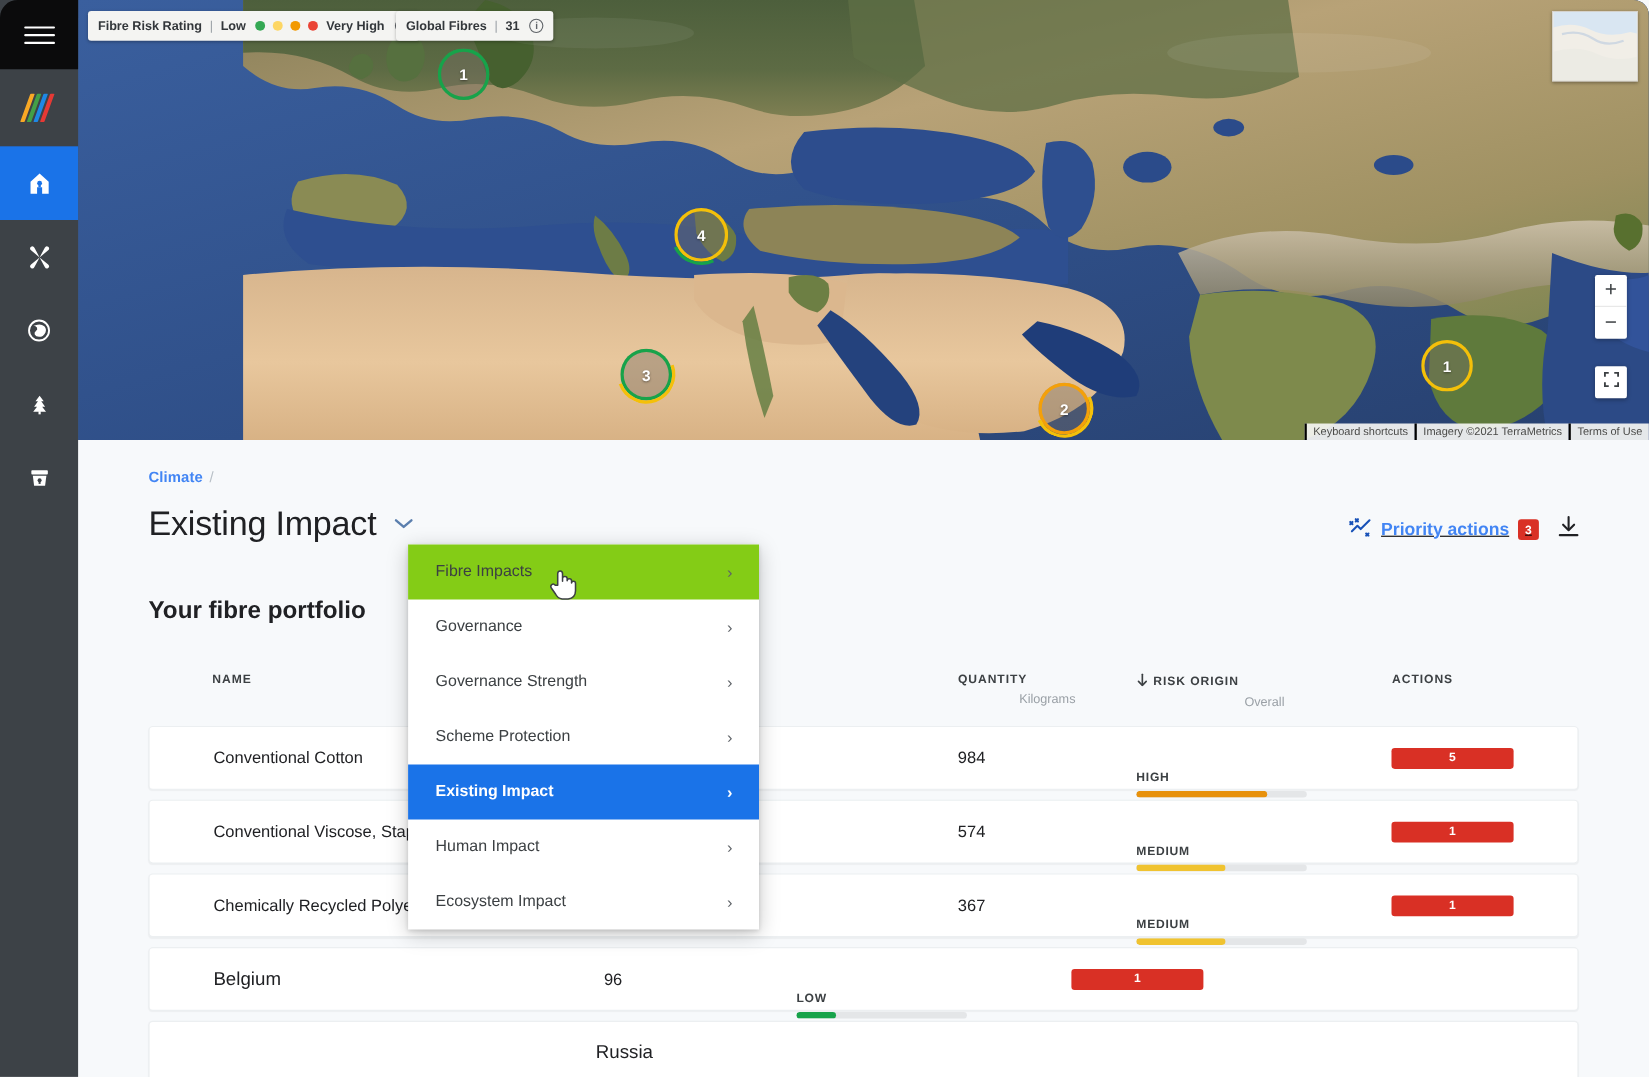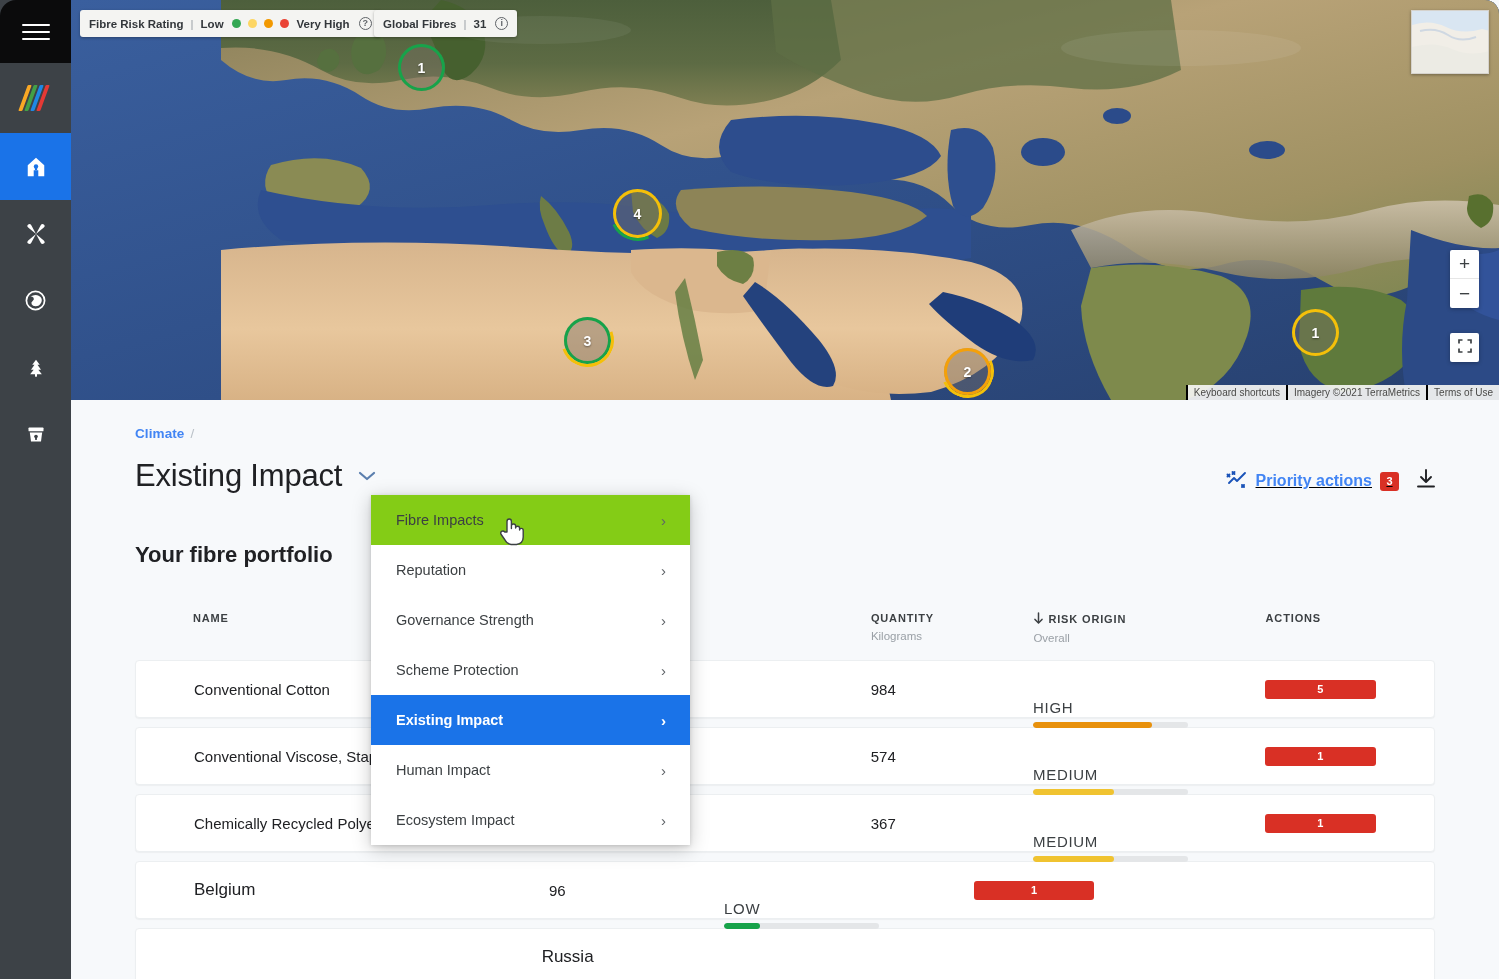--- a/index.html
+++ b/index.html
@@ -76,21 +76,21 @@
     height: 27px;
     background: #f4f4f2;
     border-radius: 3px;
     display: flex; align-items: center;
     padding: 0 9px;
     font-size: 11.5px; font-weight: bold; color: #33373b;
     box-shadow: 0 1px 3px rgba(0,0,0,.3);
     white-space: nowrap;
   }
   #chip-risk { left: 9px; }
-  #chip-global { left: 303px; }
+  #chip-global { left: 289px; }
   .chip-sep { margin: 0 7px; color: #9aa0a6; font-weight: normal; }
   .dots { display: flex; align-items: center; gap: 7px; margin: 0 8px; }
   .dots span { width: 9px; height: 9px; border-radius: 50%; display: block; }
   .help-ic {
     width: 13px; height: 13px; border-radius: 50%;
     border: 1.3px solid #5f6368; margin-left: 9px;
     display: flex; align-items: center; justify-content: center;
     font-size: 9px; font-weight: bold; color: #5f6368; line-height: 1;
     cursor: pointer;
   }
@@ -204,21 +204,21 @@
     display: flex; align-items: flex-start;
     padding: 0 58px 0 58px;
     height: 48px;
   }
   .th {
     font-size: 11px; font-weight: bold; color: #3c4043;
     letter-spacing: .85px;
   }
   .th-sub {
     font-size: 11.5px; color: #9aa0a6; font-weight: normal;
-    letter-spacing: 0; margin-top: 6px;
+    letter-spacing: 0; margin-top: 6px; text-align: center;
   }
   .c-name { width: 375px; }
   .c-origin { width: 355px; }
   .c-qty { width: 175px; }
   .c-risk { width: 250px; }
   .c-act { width: 120px; }
   .sort-ic { display: inline-block; vertical-align: -1px; margin-right: 4px; }
 
   .trow {
     display: flex; align-items: center;
@@ -228,21 +228,21 @@
     border-radius: 4px;
     margin-bottom: 9px;
     padding: 0 58px;
     box-shadow: 0 1px 1px rgba(60,64,67,.05);
     cursor: pointer;
   }
   .cell-name { font-size: 15px; color: #202124; }
   .cell-origin { font-size: 17px; color: #202124; }
   .cell-qty { font-size: 15px; color: #202124; }
   .risk-label {
-    font-size: 15px; font-weight: normal; color: #3c4043;
+    font-size: 11px; font-weight: bold; color: #3c4043;
     letter-spacing: .7px; margin-bottom: 6px; margin-top: 48px;
   }
   .risk-track {
     width: 155px; height: 6px; background: #e4e6e8; border-radius: 3px;
     position: relative; overflow: hidden;
   }
   .risk-fill { position: absolute; left: 0; top: 0; height: 6px; border-radius: 3px; }
 
   
   #dropdown {
@@ -677,21 +677,21 @@
       </div>
     </div>
   </main>
 
   <div id="dropdown">
     <div class="dd-item hover">
       <span>Fibre Impacts</span>
       <span class="chev">›</span>
     </div>
     <div class="dd-item">
-      <span>Reputation</span>
+      <span>Governance</span>
       <span class="chev">›</span>
     </div>
     <div class="dd-item">
       <span>Governance Strength</span>
       <span class="chev">›</span>
     </div>
     <div class="dd-item">
       <span>Scheme Protection</span>
       <span class="chev">›</span>
     </div>

